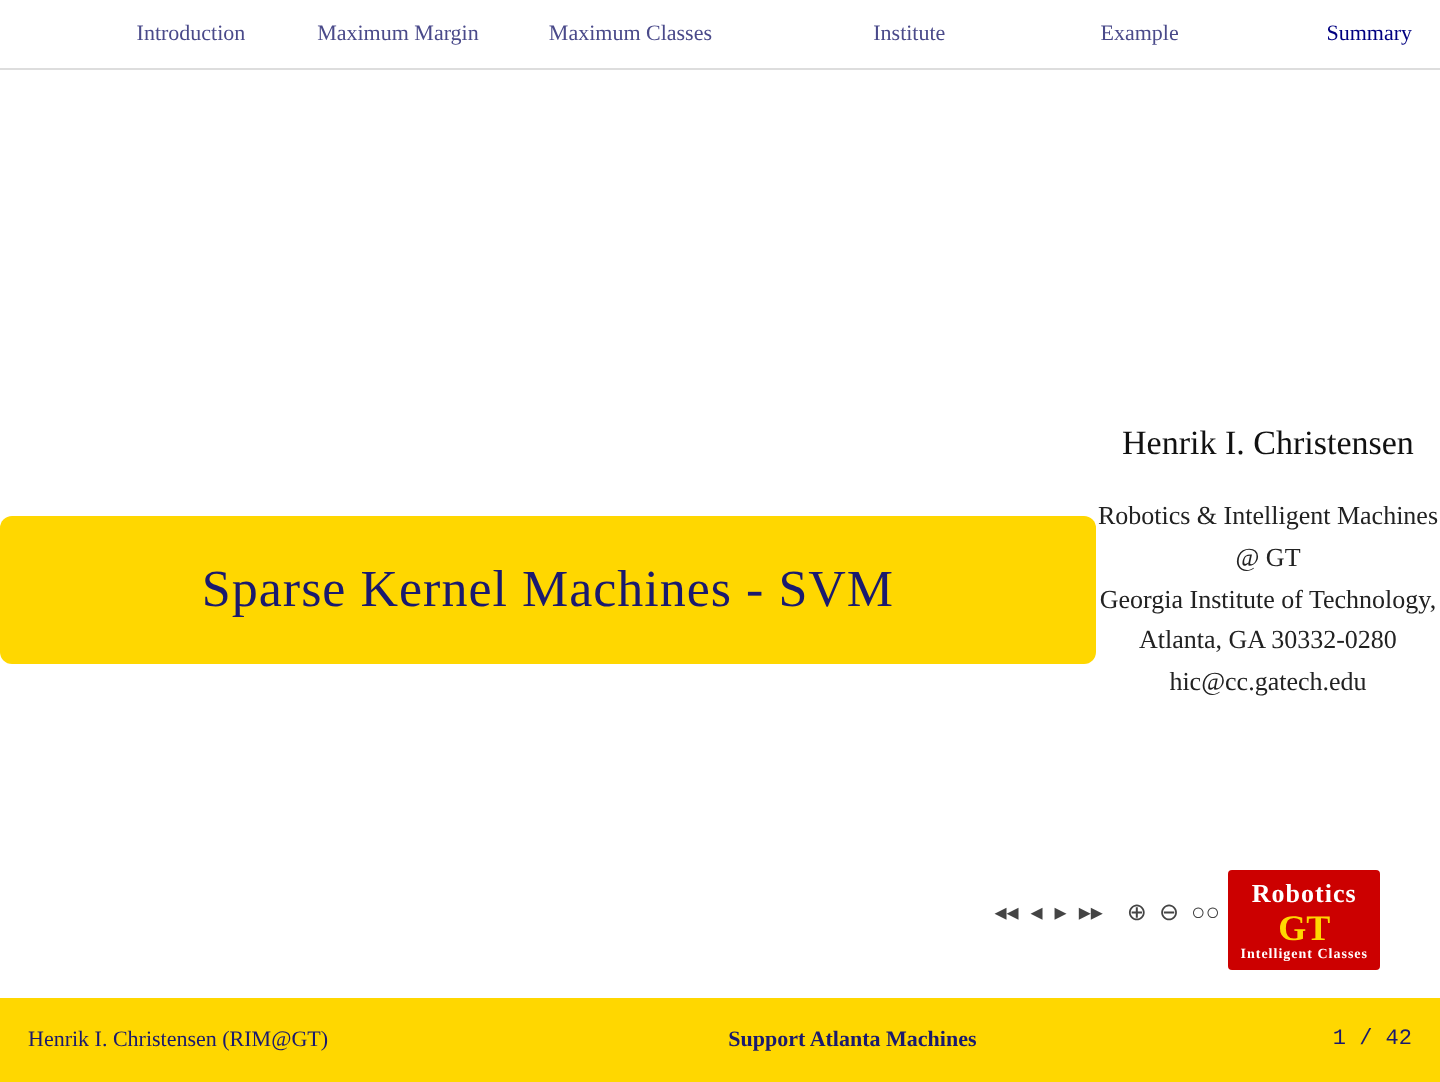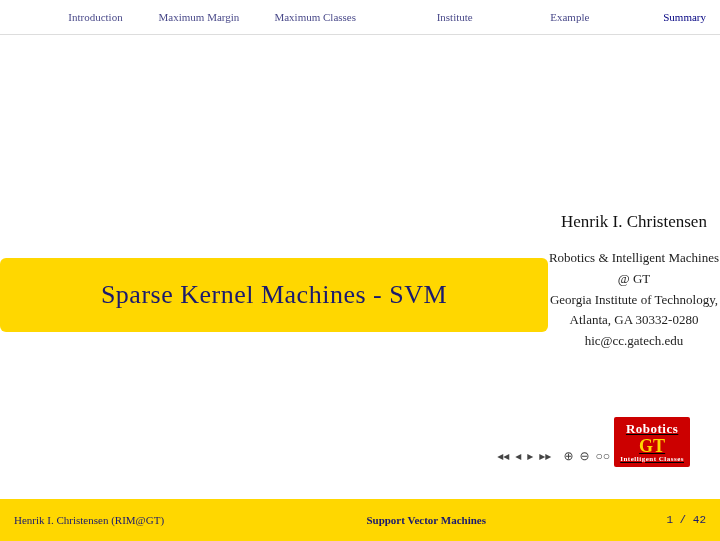--- a/index.html
+++ b/index.html
@@ -82,23 +82,22 @@
     .institution-info {
       font-size: 13px;
       color: #222;
       line-height: 1.6;
       font-family: Georgia, serif;
     }
 
     
     .logo-area {
       position: absolute;
-      bottom: 32px;
+      bottom: 14px;
       right: 30px;
-      text-decoration: underline;
     }
 
     .logo-box {
       background: #cc0000;
       color: white;
       font-size: 10px;
       font-weight: bold;
       padding: 4px 6px;
       border-radius: 2px;
       display: flex;
@@ -223,15 +222,15 @@
       <span class="logo-robotics">Robotics</span>
       <span class="logo-gt">GT</span>
       <span class="logo-subtitle">Intelligent Classes</span>
     </div>
   </div>
 
 </div>
 
 <div class="bottom-bar">
   <div class="bottom-left">Henrik I. Christensen  (RIM@GT)</div>
-  <div class="bottom-center">Support Vector Machines</div>
+  <div class="bottom-center">Support Atlanta Machines</div>
   <div class="bottom-right">1 / 42</div>
 </div>
 
 </body></html>

